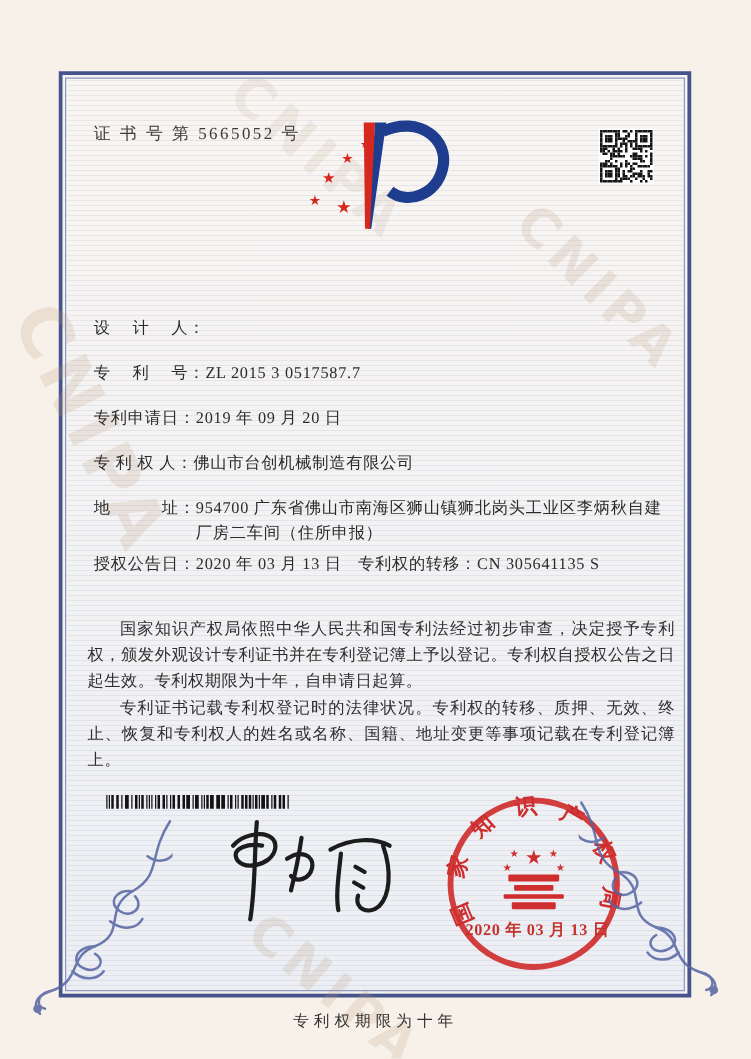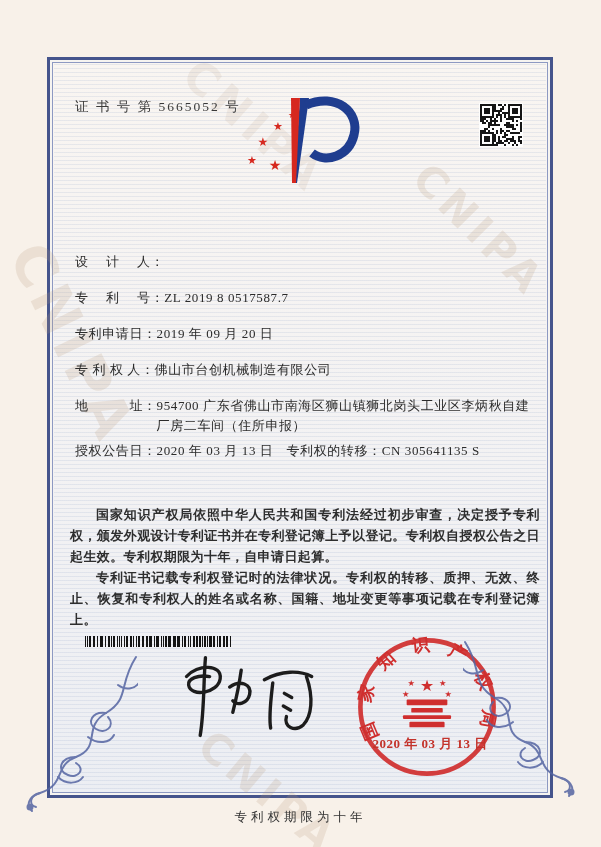--- a/index.html
+++ b/index.html
@@ -24,22 +24,22 @@
   .qr{left:479px;top:103px;display:grid;grid-template-columns:repeat(21,2px);grid-auto-rows:2px;background:#fdfdfd;padding:1px;}
   .logo{left:230px;top:92px;width:142px;height:95px;}
   .title{left:47px;top:180px;width:506px;text-align:center;font-size:30px;font-weight:700;
          letter-spacing:7px;color:#1b1b1b;}
   .fields{left:75px;top:252px;width:466px;font-size:13px;letter-spacing:0.6px;color:#2b2b2b;}
   .f-row{display:flex;margin-bottom:16px;line-height:20px;}
   .f-row.addr{margin-bottom:5px;}
   .f-label{white-space:pre;flex:0 0 auto;}
   .f-value{flex:1 1 auto;}
   .f-label2{white-space:pre;margin-left:13px;}
-  .paras{left:70px;top:504px;width:470px;font-size:13px;line-height:21px;text-align:justify;
-         color:#2e2e2e;letter-spacing:0.4px;font-weight:bold;}
+  .paras{left:70px;top:492px;width:470px;font-size:13px;line-height:21px;text-align:justify;
+         color:#2e2e2e;letter-spacing:0.4px;}
   .paras p{margin:0;text-indent:2em;}
   .barcode{left:85px;top:636px;width:150px;height:11px;display:flex;align-items:stretch;}
   .barcode div{background:#141414;}
   .commissioner{left:86px;top:686px;font-family:"Liberation Sans",sans-serif;font-size:14.5px;
          line-height:28px;letter-spacing:3px;color:#1f1f1f;}
   .sig{left:176px;top:650px;width:142px;height:92px;z-index:3;}
   .seal{left:353px;top:633px;width:148px;height:148px;}
   .seal-date{left:355px;top:735px;width:150px;text-align:center;color:#c3332b;font-size:13px;
          font-weight:700;letter-spacing:0.5px;z-index:3;}
   .pageno{left:47px;top:776px;width:506px;text-align:center;font-size:12px;letter-spacing:2px;color:#2f2f2f;}
@@ -519,21 +519,21 @@
     <path d="M 76,13 C 106,0 130,20 124,43 C 119,64 96,72 82,61" fill="none" stroke="#1f3d8f" stroke-width="9"></path>
   </svg>
 
 
   <div class="z2 fields">
     <div class="f-row">
       <span class="f-label">设　 计　 人：</span>
     </div>
     <div class="f-row">
       <span class="f-label">专　 利　 号：</span>
-      <span class="f-value">ZL 2019 8 0517587.7</span>
+      <span class="f-value">ZL 2015 3 0517587.7</span>
     </div>
     <div class="f-row">
       <span class="f-label">专利申请日：</span>
       <span class="f-value">2019 年 09 月 20 日</span>
     </div>
     <div class="f-row">
       <span class="f-label">专 利 权 人：</span>
       <span class="f-value">佛山市台创机械制造有限公司</span>
     </div>
     <div class="f-row addr">

